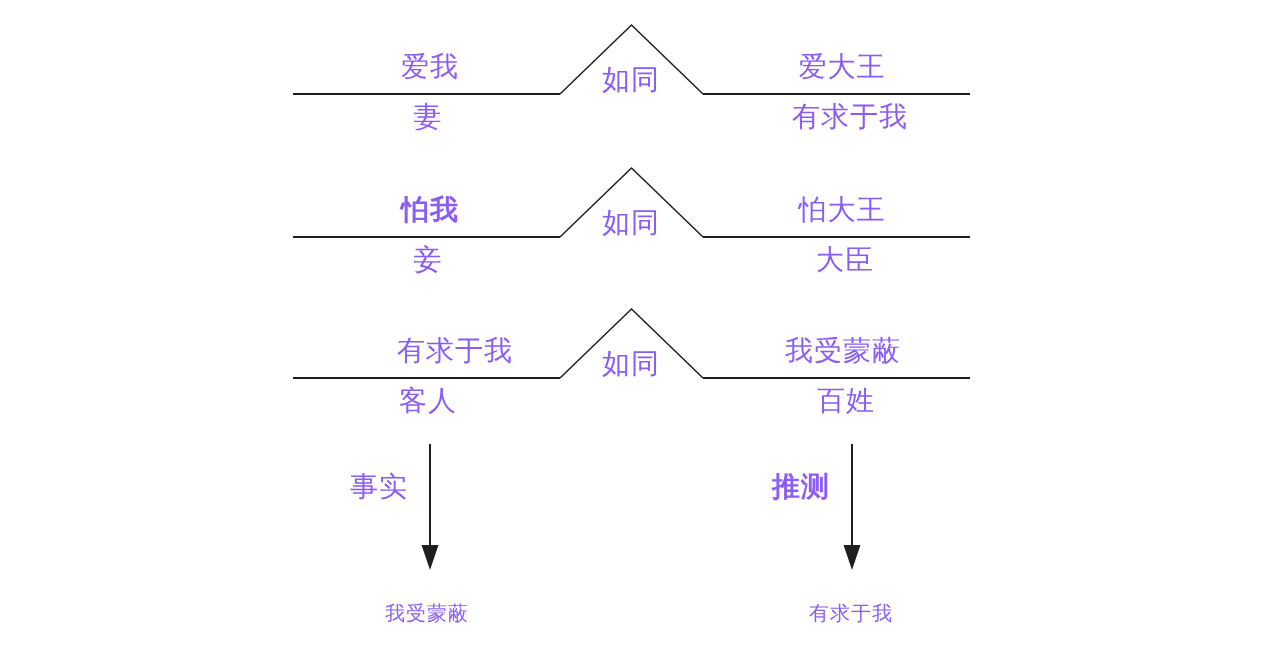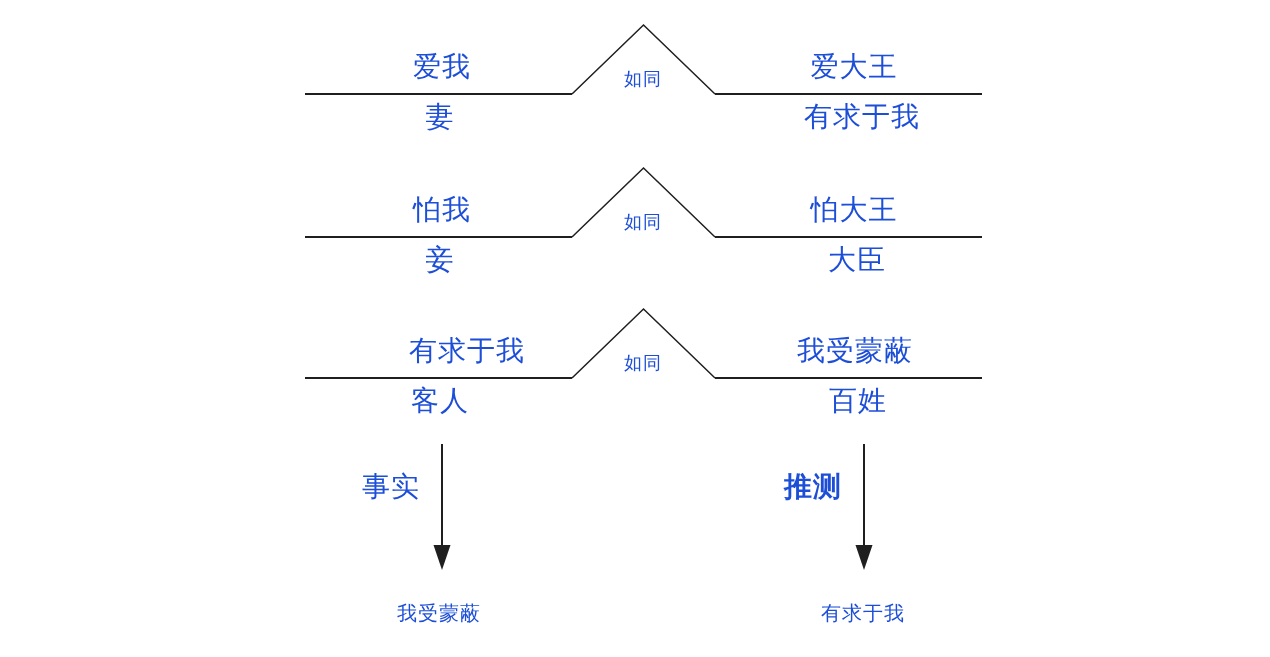--- a/index.html
+++ b/index.html
@@ -7,40 +7,39 @@
     padding: 0;
     background: #ffffff;
   }
   .canvas {
     position: relative;
     width: 1254px;
     height: 657px;
     background: #ffffff;
     overflow: hidden;
     font-family: "Liberation Serif", "DejaVu Serif", serif;
-    color: #1d4ed8;
-    margin-left: 12px;
+    color: #8b5cf6;
   }
   .lines-layer {
     position: absolute;
     top: 0;
     left: 0;
     width: 1270px;
     height: 657px;
   }
   .txt {
     position: absolute;
     white-space: nowrap;
     font-size: 28px;
     line-height: 30px;
     transform: translateX(-50%);
     letter-spacing: 1px;
   }
   .relation {
-    font-size: 18px;
+    font-size: 28px;
     line-height: 27px;
   }
   .arrow-label {
     transform: translateX(-100%);
     padding-right: 22px;
   }
   .conclusion {
     font-size: 20px;
     line-height: 32px;
   }
@@ -82,21 +81,21 @@
 
   <div>
     <div class="txt" style="left:430px; top:52px;">爱我</div>
     <div class="txt" style="left:428px; top:102px;">妻</div>
     <div class="txt relation" style="left:631px; top:66px;">如同</div>
     <div class="txt" style="left:842px; top:52px;">爱大王</div>
     <div class="txt" style="left:850px; top:102px;">有求于我</div>
   </div>
 
   <div>
-    <div class="txt" style="left:430px; top:195px;">怕我</div>
+    <div class="txt" style="left:430px; top:195px;font-weight:bold;">怕我</div>
     <div class="txt" style="left:428px; top:245px;">妾</div>
     <div class="txt relation" style="left:631px; top:209px;">如同</div>
     <div class="txt" style="left:842px; top:195px;">怕大王</div>
     <div class="txt" style="left:845px; top:245px;">大臣</div>
   </div>
 
   <div>
     <div class="txt" style="left:455px; top:336px;">有求于我</div>
     <div class="txt" style="left:428px; top:386px;">客人</div>
     <div class="txt relation" style="left:631px; top:350px;">如同</div>

